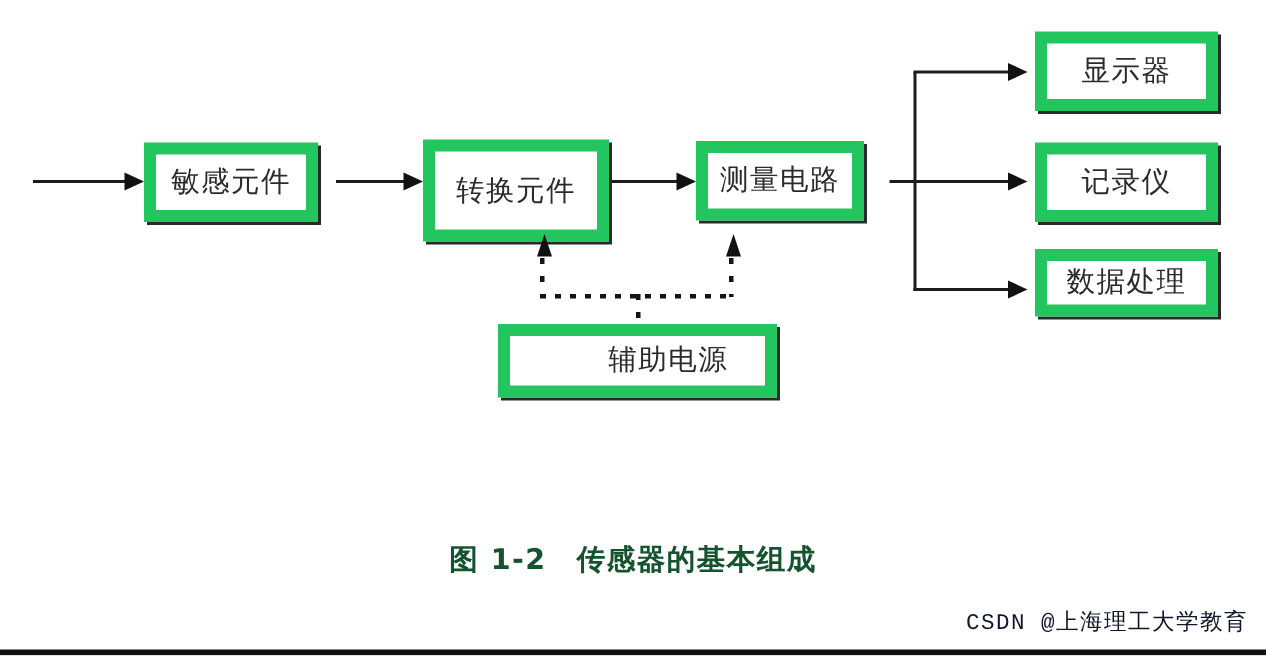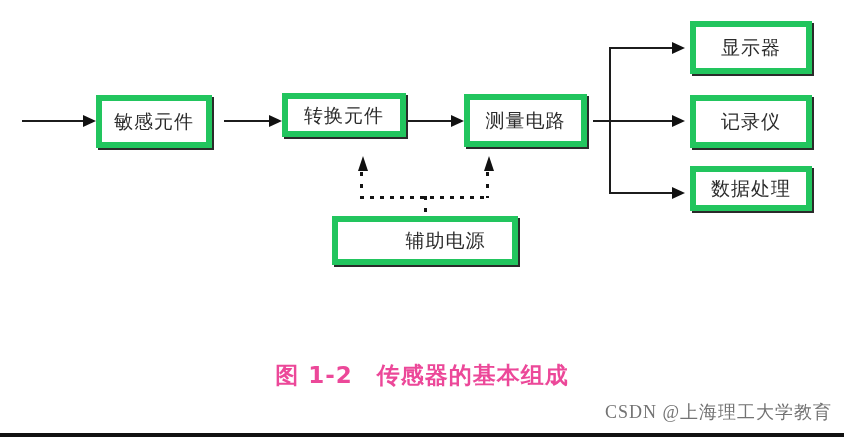--- a/index.html
+++ b/index.html
@@ -12,21 +12,21 @@
     width: 844px;
     height: 437px;
     background: #ffffff;
     overflow: hidden;
     font-family: "DejaVu Sans", "Liberation Sans", sans-serif;
   }
   
   .box {
     position: absolute;
     box-sizing: border-box;
-    border: 6px solid #22c55e;
+    border: 8px solid #22c55e;
     background: #ffffff;
     display: flex;
     align-items: center;
     justify-content: center;
     color: #2b2b2b;
     letter-spacing: 1px;
     
     box-shadow: 2px 2px 0 0 #2a2a2a;
   }
   .box-label {
@@ -77,34 +77,34 @@
     background-image: linear-gradient(to bottom, #141414 0 4px, transparent 4px 12px);
     background-size: 3px 12px;
     background-repeat: repeat-y;
   }
   
   .caption {
     position: absolute;
     left: 0;
     right: 0;
     text-align: center;
-    font-size: 23px;
+    font-size: 19px;
     font-weight: bold;
-    color: #ec4899;
+    color: #14532d;
     letter-spacing: 1px;
     font-family: "DejaVu Sans", "Liberation Sans", sans-serif;
   }
   
   .watermark {
     position: absolute;
-    font-size: 18px;
-    color: #737373;
+    font-size: 15px;
+    color: #0f172a;
     letter-spacing: 1px;
     white-space: nowrap;
-    font-family: Liberation Serif, serif;
+    font-family: Liberation Mono, monospace;
   }
   .bottom-rule {
     position: absolute;
     left: 0;
     right: 0;
     bottom: 0;
     height: 4px;
     background: #111111;
   }
 </style>
@@ -116,28 +116,28 @@
   <div class="hline" style="left:22px; top:120px; width:62px;"></div>
   <div class="arrow-right" style="left:83px; top:115px;"></div>
 
   <div class="box" style="left:96px; top:95px; width:116px; height:53px;">
     <span class="box-label">敏感元件</span>
   </div>
 
   <div class="hline" style="left:224px; top:120px; width:46px;"></div>
   <div class="arrow-right" style="left:269px; top:115px;"></div>
 
-  <div class="box" style="left:282px; top:93px; width:124px; height:44px;">
+  <div class="box" style="left:282px; top:93px; width:124px; height:68px;">
     <span class="box-label">转换元件</span>
   </div>
 
   <div class="hline" style="left:408px; top:120px; width:44px;"></div>
   <div class="arrow-right" style="left:451px; top:115px;"></div>
 
-  <div class="box" style="left:464px; top:94px; width:123px; height:53px;">
+  <div class="box" style="left:464px; top:94px; width:112px; height:53px;">
     <span class="box-label">测量电路</span>
   </div>
 
   <div class="hline" style="left:593px; top:120px; width:18px;"></div>
 
   <div class="vline" style="left:609px; top:48px; height:146px;"></div>
 
   <div class="hline" style="left:609px; top:47px; width:70px;"></div>
   <div class="arrow-right" style="left:672px; top:42px;"></div>
 

